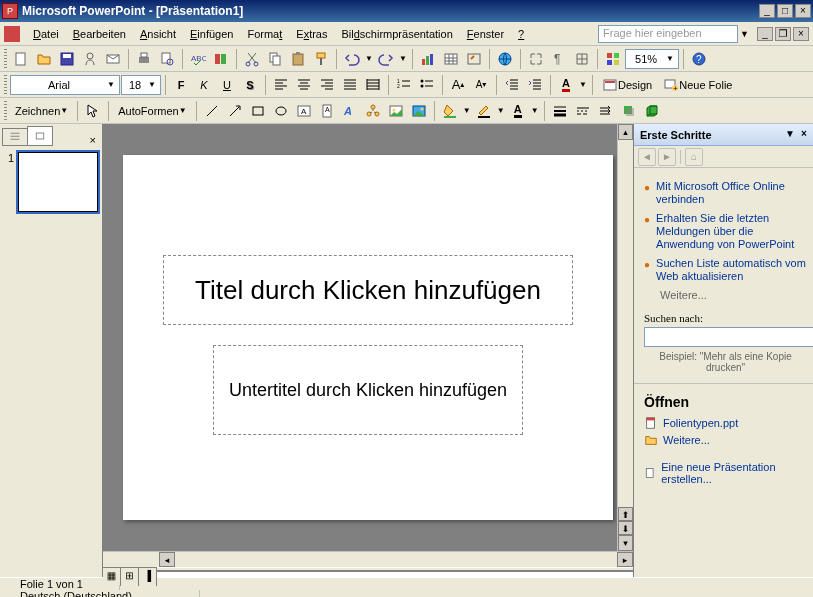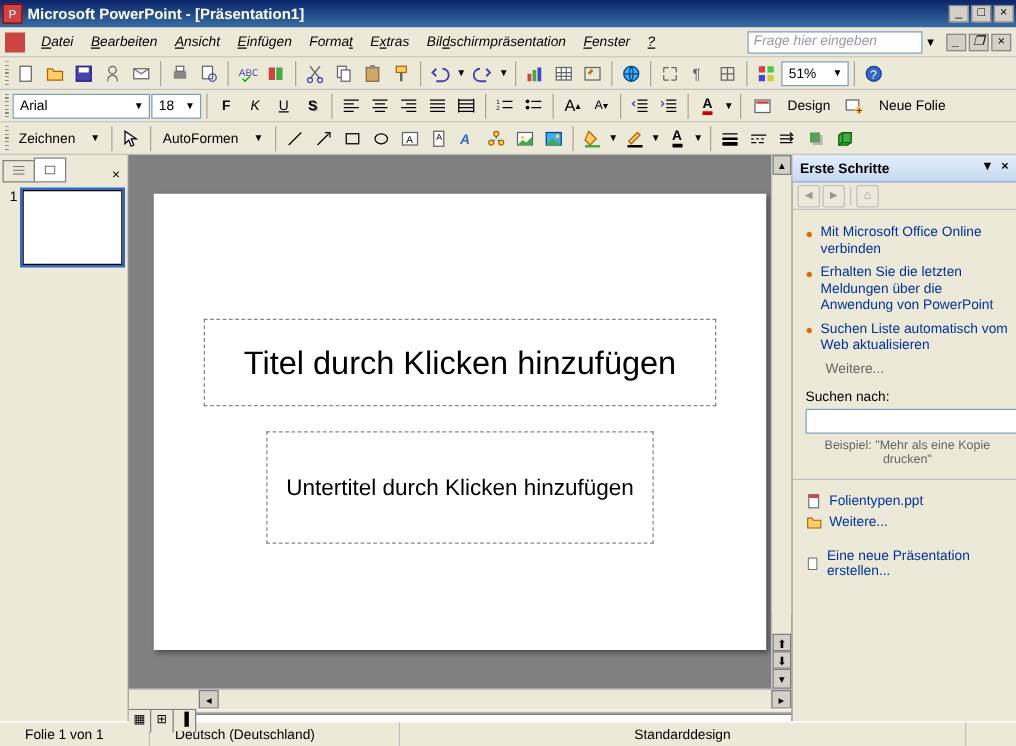--- a/index.html
+++ b/index.html
@@ -2,38 +2,38 @@
 <html><head>
 <meta charset="utf-8">
 <style>
 * { margin:0; padding:0; box-sizing:border-box; }
 body { font-family:Tahoma,Arial,sans-serif; font-size:11px; background:#ece9d8; width:813px; height:597px; overflow:hidden; position:relative; }
 .titlebar { background:linear-gradient(#0a246a,#3a6ea5); color:#fff; height:22px; display:flex; align-items:center; padding:0 2px; }
 .titlebar .icon { width:16px; height:16px; background:#c44; margin-right:4px; border:1px solid #800; font-size:9px; color:#fff; text-align:center; line-height:14px; }
 .titlebar .title { font-weight:bold; font-size:12px; flex:1; }
 .titlebar .btns { display:flex; gap:2px; }
 .titlebar .btn { width:16px; height:14px; background:#d4d0c8; border:1px solid #888; color:#000; font-size:10px; text-align:center; line-height:12px; cursor:pointer; }
-.menubar { background:#ece9d8; height:24px; display:flex; align-items:center; padding:0 4px; border-bottom:1px solid #c0c0c0;font-style:italic; }
+.menubar { background:#ece9d8; height:24px; display:flex; align-items:center; padding:0 4px; border-bottom:1px solid #c0c0c0; }
 .menubar .appicon { width:16px; height:16px; background:#c44; margin-right:6px; }
 .menubar .mitem { padding:3px 7px; cursor:pointer; }
 .menubar .mitem u { text-decoration:underline; }
 .menubar .help { flex:1; }
 .menubar .ask { width:140px; height:18px; border:1px solid #7f9db9; background:#fff; padding:1px 4px; color:#999; font-size:11px; }
 .menubar .ddl { font-size:9px; padding:0 2px; }
 .menubar .docbtns { display:flex; gap:2px; margin-left:6px; }
 .menubar .docbtns .b { width:16px; height:14px; border:1px solid #888; background:#d4d0c8; font-size:10px; text-align:center; line-height:12px; }
-.toolbar { background:#ece9d8; height:26px; display:flex; align-items:center; padding:2px 4px; border-bottom:1px solid #c0c0c0; gap:1px; flex-wrap:nowrap; overflow:hidden; }
+.toolbar { background:#ece9d8; height:26px; display:flex; align-items:center; padding:2px 4px; border-bottom:1px solid #c0c0c0; gap:1px; flex-wrap:nowrap; overflow:hidden;text-align:center; }
 .tbtn { width:22px; height:22px; display:flex; align-items:center; justify-content:center; cursor:pointer; border:1px solid transparent; }
 .tbtn svg { width:16px; height:16px; }
 .sep { width:1px; height:20px; background:#aca899; margin:0 3px; }
 .combo { height:20px; border:1px solid #7f9db9; background:#fff; display:flex; align-items:center; padding:0 2px; }
 .combo .txt { flex:1; padding:0 3px; }
 .combo .arr { font-size:8px; color:#000; padding:0 2px; }
 .handle { width:3px; height:20px; background:repeating-linear-gradient(#888 0 1px,transparent 1px 3px); margin-right:2px; cursor:move; }
-.tbtn.text { width:auto; padding:0 4px; font-size:11px; gap:12px; }
+.tbtn.text { width:auto; padding:0 4px; font-size:11px; gap:0; }
 .main { display:flex; height:477px; }
 .leftcol { width:110px; background:#ece9d8; border-right:1px solid #808080; display:flex; flex-direction:column; }
 .tabstrip { height:22px; display:flex; align-items:flex-end; padding-left:2px; background:#ece9d8; }
 .tab { width:26px; height:20px; border:1px solid #808080; background:#fff; margin-right:-1px; display:flex; align-items:center; justify-content:center; cursor:pointer; position:relative; }
 .tab.inactive { background:#ece9d8; height:18px; }
 .thumblist { flex:1; background:#ece9d8; padding:6px 4px; }
 .thumbrow { display:flex; gap:4px; }
 .thumbnum { font-size:11px; width:10px; text-align:right; }
 .thumb { width:80px; height:60px; background:#fff; border:1px solid #000; box-shadow:0 0 0 2px #316ac5; }
 .center { flex:1; background:#808080; display:flex; flex-direction:column; position:relative; }
@@ -57,30 +57,30 @@
 .tphdr .sp { flex:1; }
 .tphdr .tb { width:14px; height:14px; text-align:center; font-size:10px; cursor:pointer; }
 .tpnav { height:22px; display:flex; align-items:center; padding:0 4px; gap:2px; border-bottom:1px solid #c0c0c0; }
 .tpnav .nb { width:18px; height:18px; border:1px solid #c0c0c0; border-radius:2px; text-align:center; font-size:10px; line-height:16px; cursor:pointer; color:#999; }
 .tpbody { flex:1; padding:8px 10px; overflow:auto; font-size:11px; }
 .tpbody h3 { font-size:14px; font-weight:bold; color:#000; margin-bottom:6px; font-family:Arial; }
 .tpbody ul { list-style:none; margin:4px 0 10px; }
 .tpbody li { display:flex; gap:6px; margin-bottom:6px; color:#003399; cursor:pointer; line-height:13px; }
 .tpbody li .bullet { color:#d96c00; font-size:10px; margin-top:1px; }
 .tpbody li.gray { color:#666; cursor:default; }
-.tpbody .lbl { color:#000; margin:6px 0 3px; }
+.tpbody .lbl { color:#000; margin:6px 0 3px;font-family:Liberation Serif, serif; }
 .tpbody .srow { display:flex; gap:3px; }
 .tpbody .sinput { flex:1; height:20px; border:1px solid #7f9db9; background:#fff; }
 .tpbody .hint { color:#666; font-size:10px; margin-top:4px; text-align:center; }
 .tpbody .divl { height:1px; background:#c0c0c0; margin:10px -10px; }
 .tpbody .link { color:#003399; cursor:pointer; display:flex; gap:5px; align-items:center; margin:3px 0; }
 .tpbody .fico { width:14px; height:14px; }
 .viewbtns { position:absolute; left:0; bottom:16px; height:18px; background:#ece9d8; border-top:1px solid #808080; display:flex; z-index:5; }
 .viewbtns .vb { width:18px; height:18px; border-right:1px solid #808080; text-align:center; font-size:10px; line-height:16px; cursor:pointer; }
-.statusbar { height:20px; background:#ece9d8; border-top:1px solid #fff; display:flex; align-items:flex-start; font-size:11px; position:absolute; bottom:0; left:0; right:0; }
+.statusbar { height:20px; background:#ece9d8; border-top:1px solid #fff; display:flex; align-items:flex-start; font-size:11px; position:absolute; bottom:0; left:0; right:0;flex-direction:column; }
 .statusbar .cell { padding:0 20px; border-right:1px solid #c0c0c0; height:100%; display:flex; align-items:center; }
 .statusbar .cell.first { width:120px; }
 .statusbar .cell.wide { flex:1; justify-content:center; }
 </style>
 </head>
 <body>
 
 <div class="titlebar">
   <div class="icon">P</div>
   <div class="title">Microsoft PowerPoint - [Präsentation1]</div>
@@ -613,20 +613,21 @@
             <span>Weitere...</span>
           </li>
       </ul>
       <div class="lbl">Suchen nach:</div>
       <div class="srow">
         <input class="sinput" style="">
 
       </div>
       <div class="hint">Beispiel: "Mehr als eine Kopie drucken"</div>
       <div class="divl"></div>
+      <h3>Öffnen</h3>
       <div class="link">
         <svg class="fico" viewBox="0 0 16 16">
             <rect x="3" y="2" width="9" height="12" fill="#fff" stroke="#666"></rect>
             <rect x="3" y="2" width="9" height="3" fill="#c44"></rect>
           </svg>
         <span>Folientypen.ppt</span>
       </div>
       <div class="link">
         <svg class="fico" viewBox="0 0 16 16">
             <path d="M2 4h4l1 2h7v7H2z" fill="#fc6" stroke="#a60"></path>

